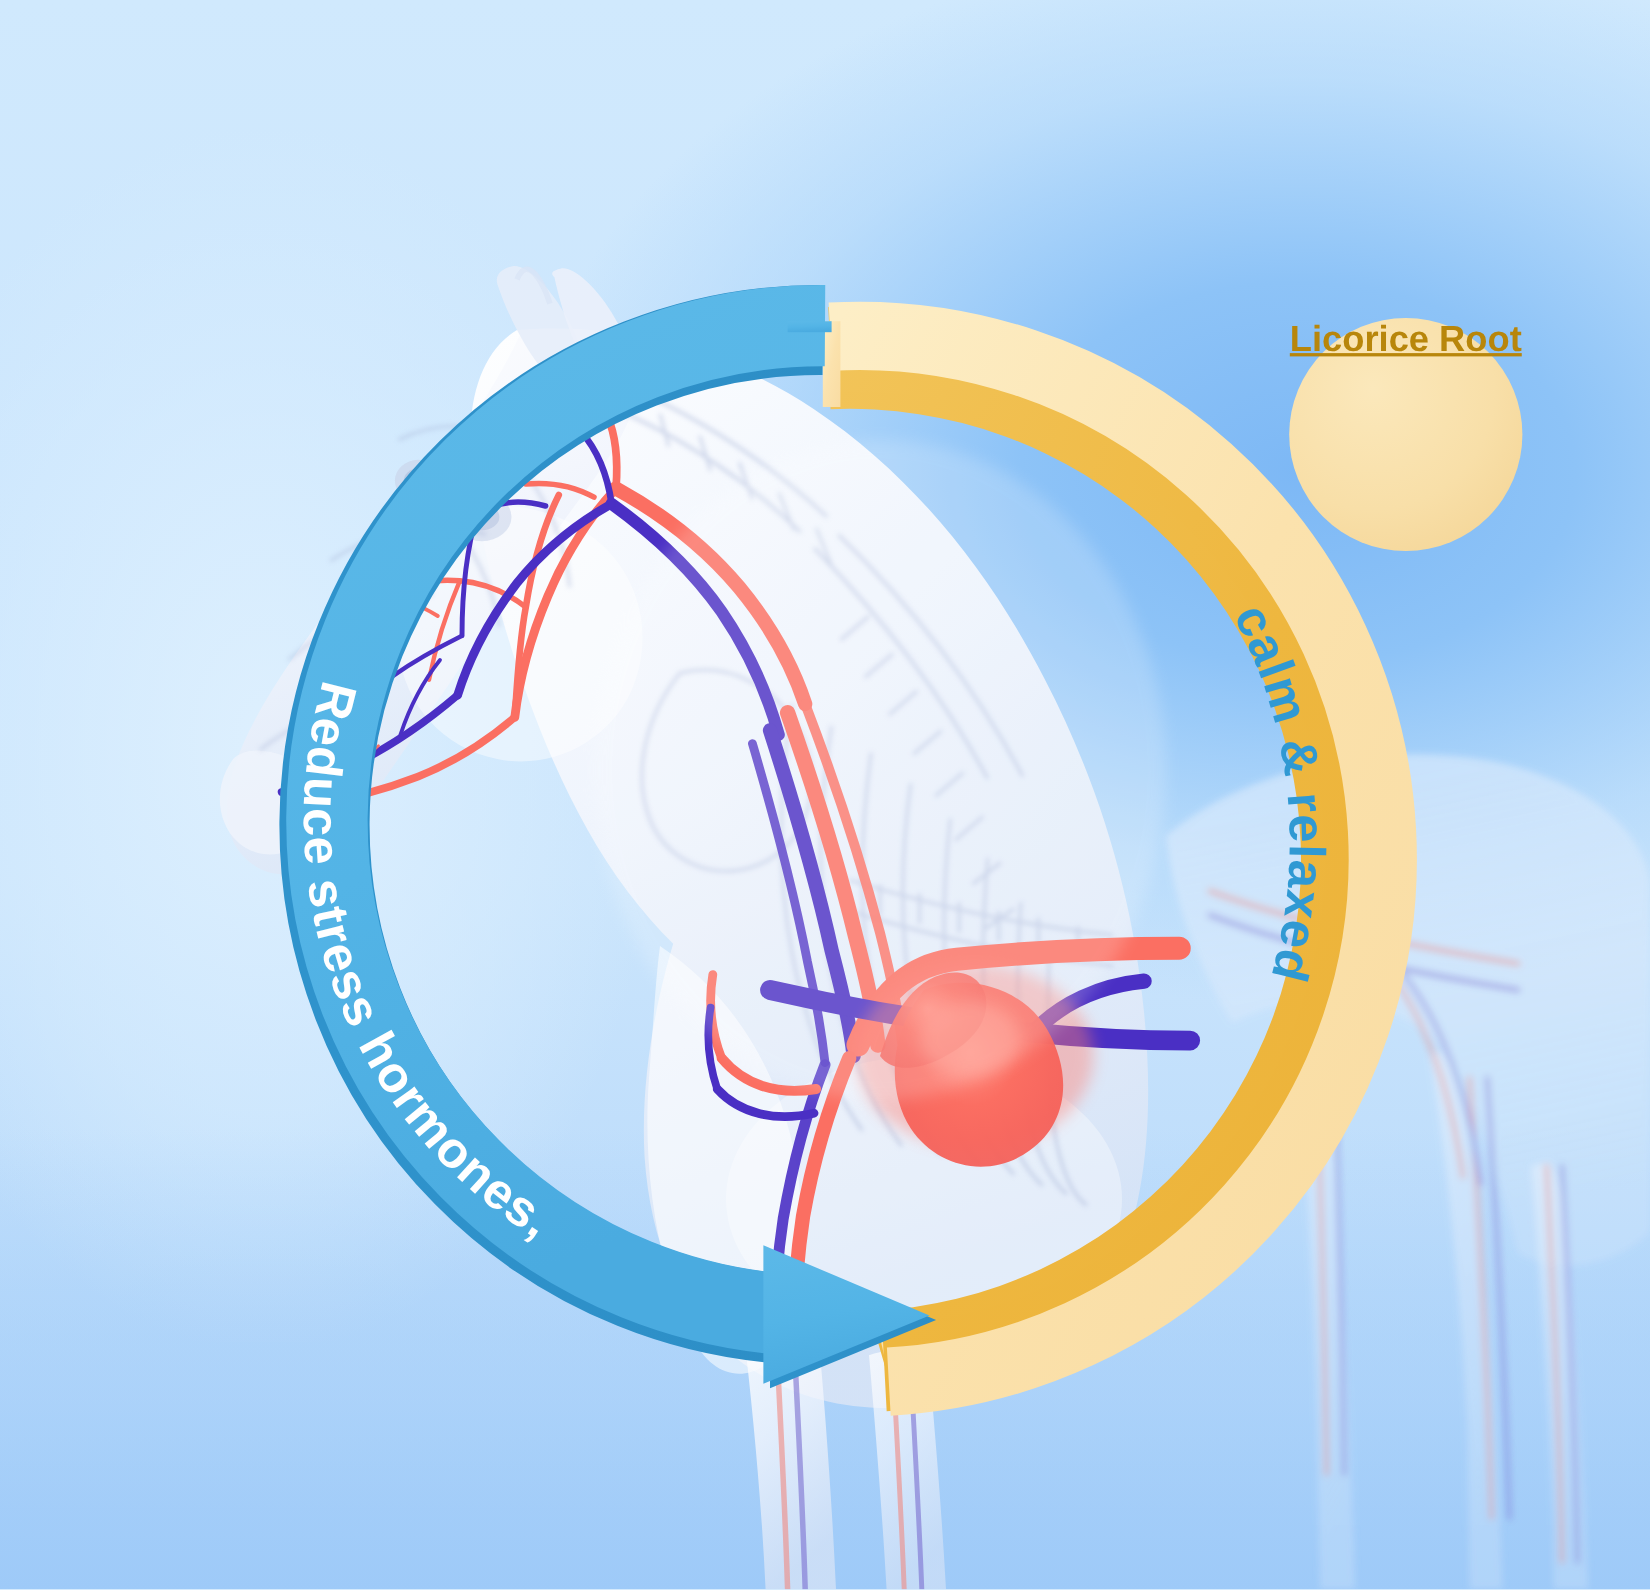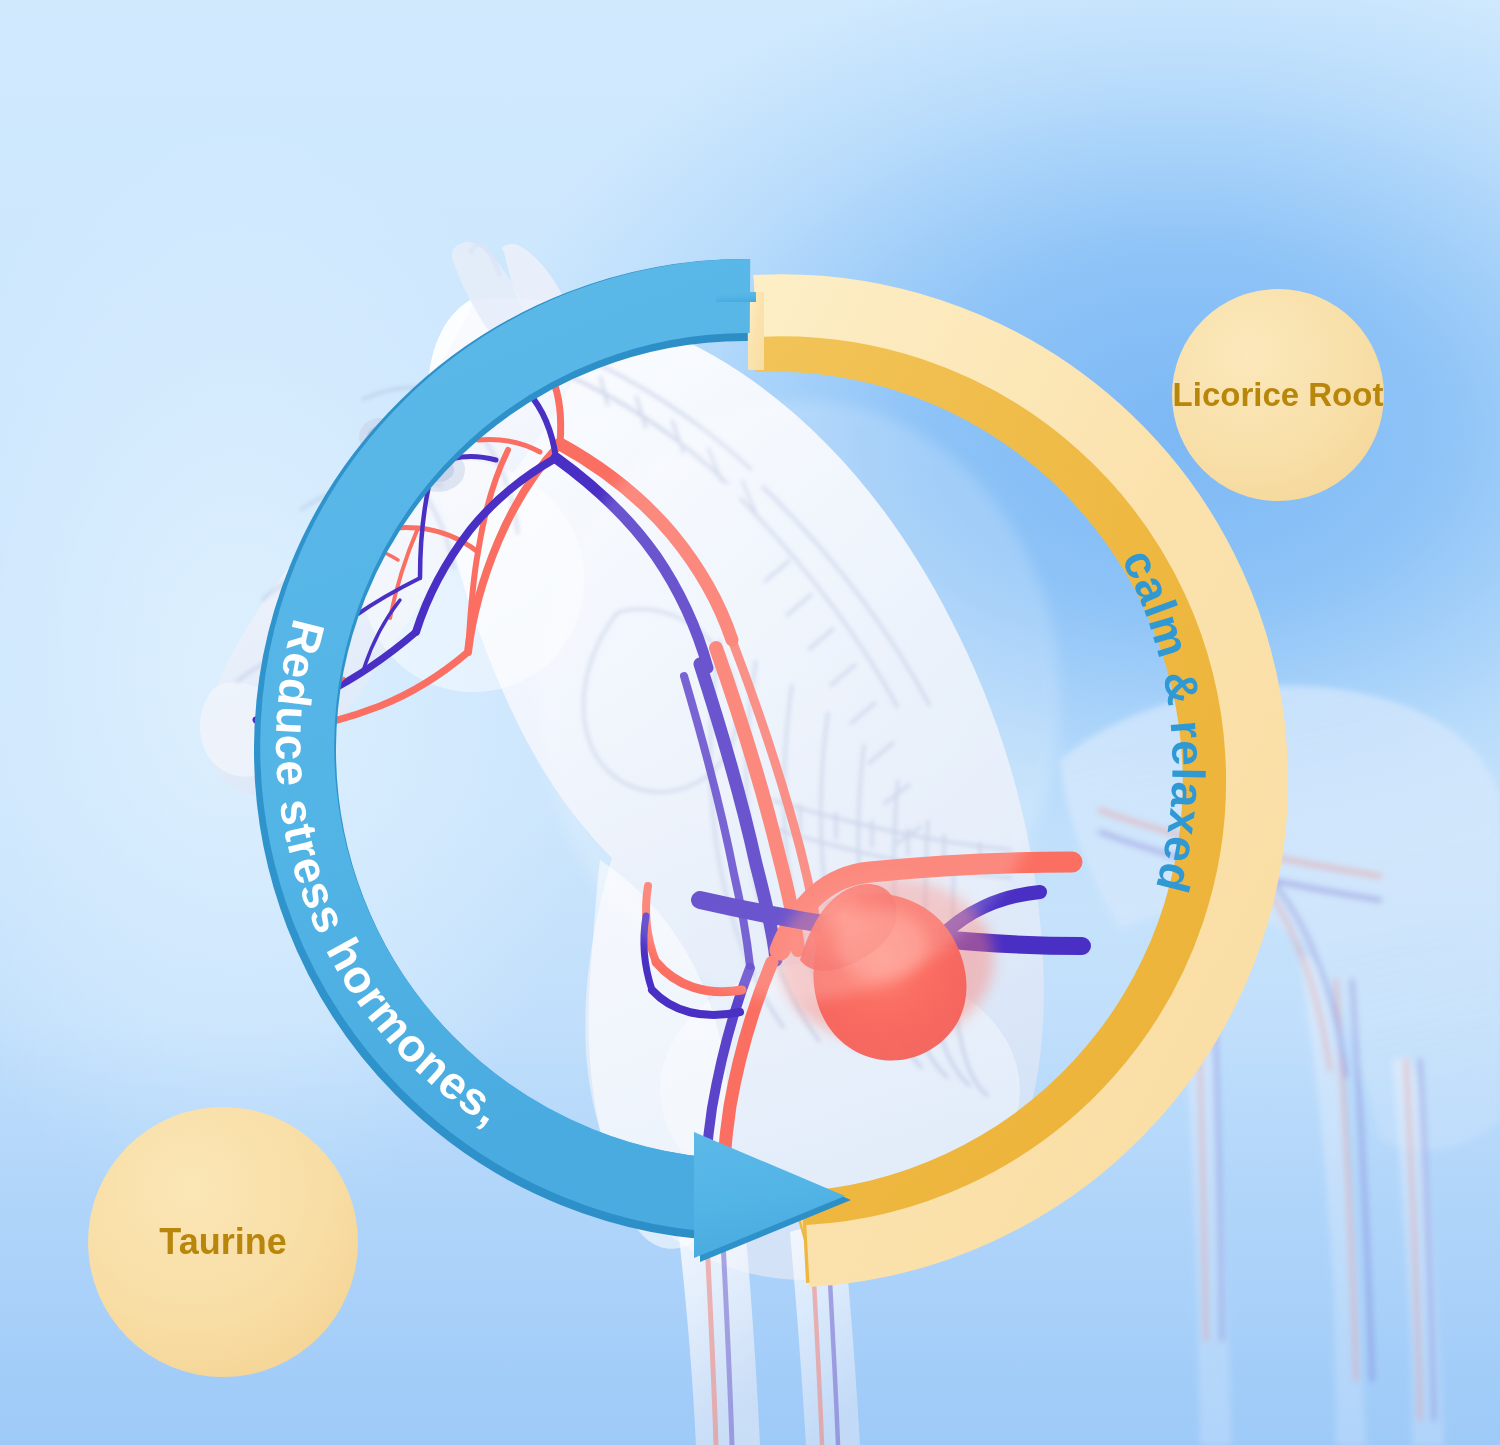--- a/index.html
+++ b/index.html
@@ -72,27 +72,27 @@
     transform: scaleX(0.93);
     transform-origin: left top;
     white-space: pre-line;
   }
 
   
   .badge {
     position: absolute;
     border-radius: 50%;
     display: flex;
-    align-items: center;
     justify-content: center;
     text-align: center;
     font-weight: bold;
     color: #b8860b;
     line-height: 1.13;
     box-sizing: border-box;
+    text-decoration: underline;
   }
   #badge-licorice {
     left: 1172px; top: 289px;
     width: 212px; height: 212px;
     font-size: 33px;
     background: radial-gradient(circle at 36% 30%, #fbe8bb 0%, #f8dfa8 55%, #f3d291 100%);
   }
   #badge-taurine {
     left: 88px; top: 1107px;
     width: 270px; height: 270px;
@@ -417,17 +417,14 @@
     <text font-family="Liberation Sans, sans-serif" font-size="46" font-weight="bold" fill="#ffffff" letter-spacing="1">
       <textPath id="blueLabelPath" href="#blueTextPath" startOffset="2%">Reduce stress hormones,</textPath>
     </text>
   </svg>
 
 
   <div class="badge" id="badge-licorice">
     <span>Licorice Root</span>
   </div>
 
-  <div class="badge" id="badge-taurine">
-    <span>Taurine</span>
-  </div>
 
 </div>
 
 </body></html>

